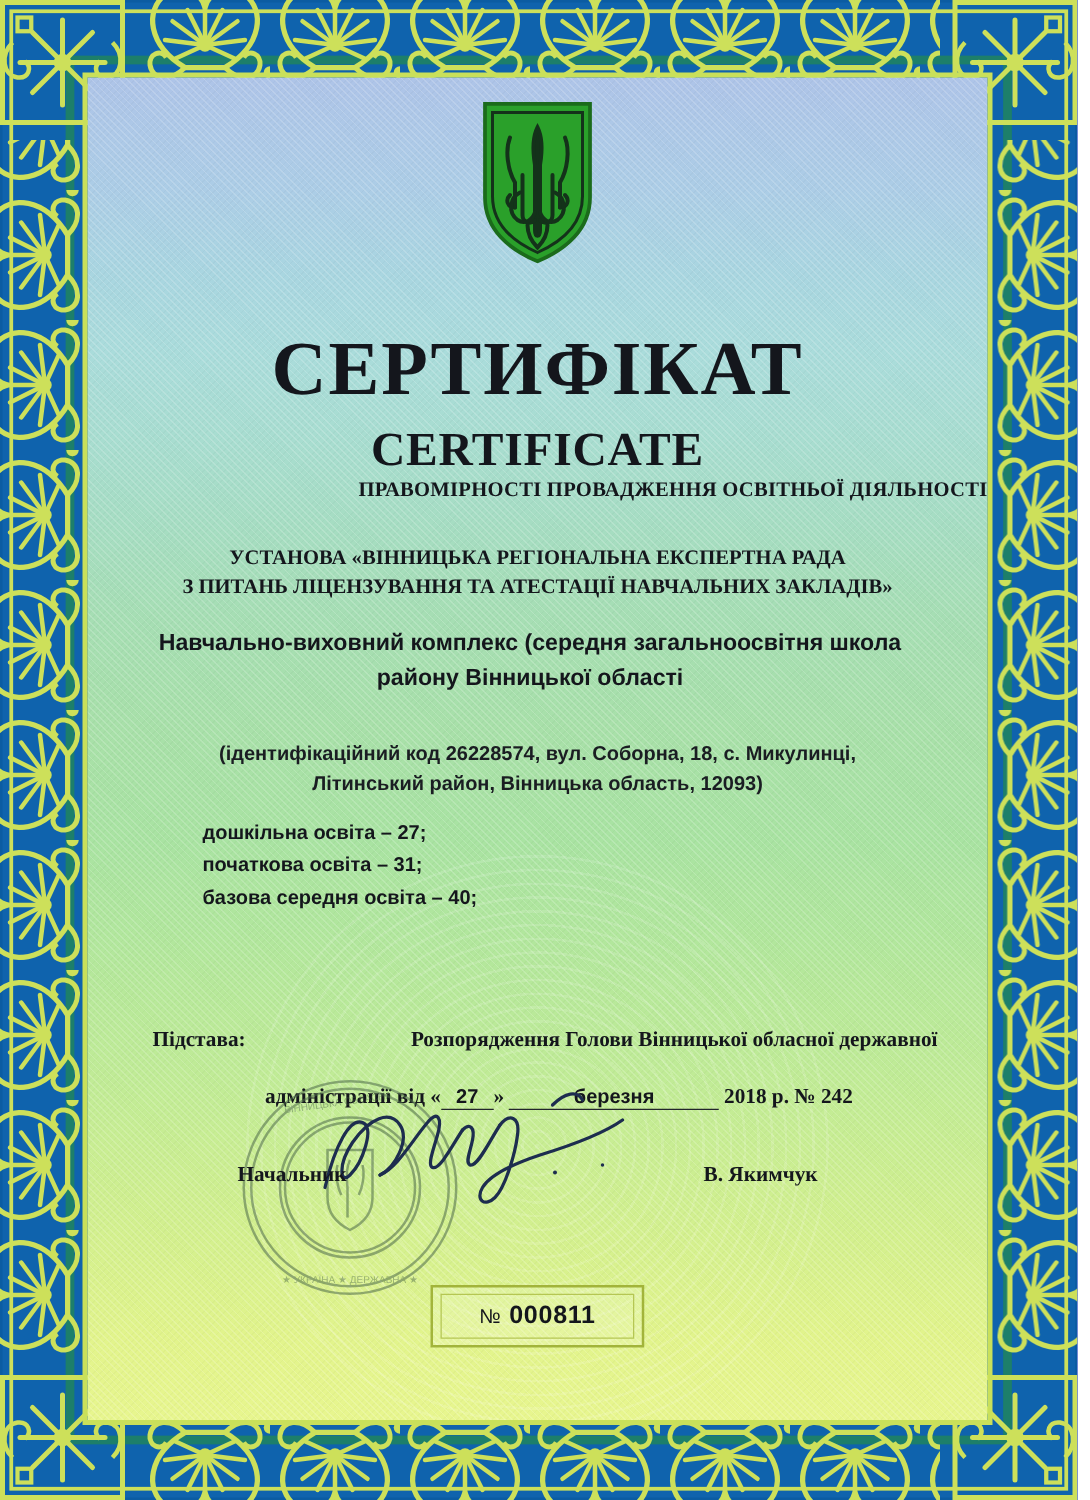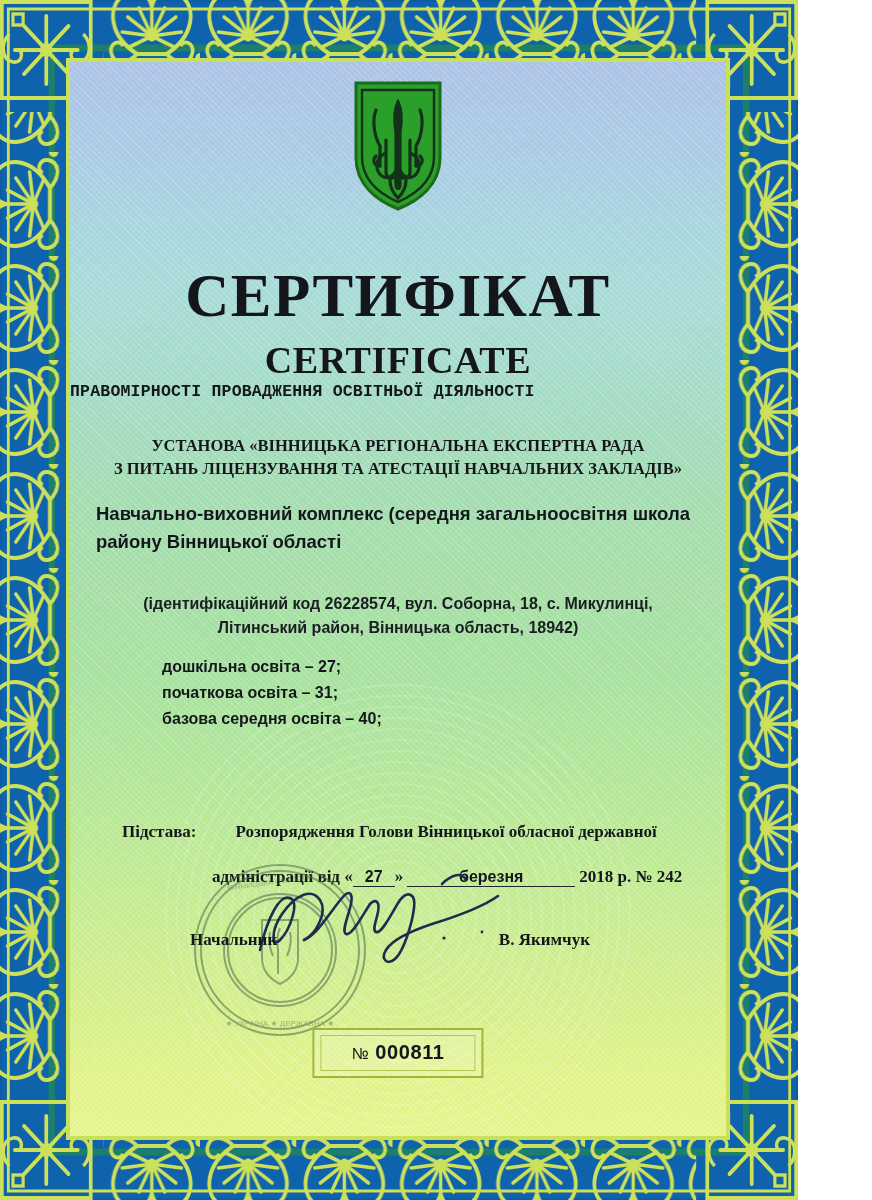--- a/index.html
+++ b/index.html
@@ -10,21 +10,21 @@
   body {
     width: 872px;
     height: 1200px;
     overflow: hidden;
     font-family: "Liberation Sans", sans-serif;
   }
 
   
   #certificate {
     position: relative;
-    width: 798px;
+    width: 862px;
     height: 1200px;
     box-sizing: border-box;
     background: #8b5cf6;
     overflow: hidden;
   }
 
   
   .border-band {
     position: absolute;
     inset: 0;
@@ -135,22 +135,22 @@
     font-family: "Liberation Serif", serif;
     font-weight: bold;
     font-size: 38px;
     letter-spacing: .6px;
     color: #14161c;
   }
   .title-sub {
     position: absolute;
     top: 320px;
     left: 0; right: 0;
-    text-align: left;
-    font-family: Liberation Mono, monospace;
+    text-align: right;
+    font-family: Liberation Serif, serif;
     font-weight: bold;
     font-size: 16.5px;
     letter-spacing: .2px;
     color: #14161c;
   }
 
   .authority {
     position: absolute;
     top: 372px;
     left: 22px; right: 22px;
@@ -159,21 +159,22 @@
     font-weight: bold;
     font-size: 16.5px;
     line-height: 1.42;
     color: #14161c;
   }
 
   
   .institution {
     position: absolute;
     top: 438px;
-    left: 26px; right: 14px;
+    left: 2px; right: 14px;
+    text-align: center;
     font-family: "Liberation Sans", sans-serif;
     font-weight: bold;
     font-size: 18.5px;
     line-height: 1.52;
     color: #14161c;
   }
 
   .registration {
     position: absolute;
     top: 530px;
@@ -209,21 +210,21 @@
   .basis {
     position: absolute;
     top: 760px;
     left: 52px;
     right: 40px;
     font-family: "Liberation Serif", serif;
     font-weight: bold;
     font-size: 17px;
     color: #14161c;
   }
-  .basis-row1 { display: flex; gap: 39px; }
+  .basis-row1 { display: flex; gap: 39px; justify-content: space-between; }
   .basis-label { white-space: nowrap; }
   .basis-row2 {
     margin-top: 25px;
     padding-left: 90px;
     display: flex;
     align-items: baseline;
     white-space: nowrap;
   }
   .fill {
     display: inline-block;
@@ -429,21 +430,21 @@
         <div>З  ПИТАНЬ ЛІЦЕНЗУВАННЯ ТА АТЕСТАЦІЇ НАВЧАЛЬНИХ ЗАКЛАДІВ»</div>
       </div>
 
       <div class="institution">
         <div>Навчально-виховний комплекс (середня загальноосвітня школа</div>
         <div>району Вінницької області</div>
       </div>
 
       <div class="registration">
         <div>(ідентифікаційний код  26228574,  вул. Соборна, 18, с. Микулинці,</div>
-        <div>Літинський район, Вінницька область, 18942)</div>
+        <div>Літинський район, Вінницька область, 12093)</div>
       </div>
 
       <div class="volumes">
         <ul class="volumes-list">
           <li>дошкільна освіта – 27;</li>
           <li>початкова освіта – 31;</li>
           <li>базова середня освіта – 40;</li>
         </ul>
       </div>
 

